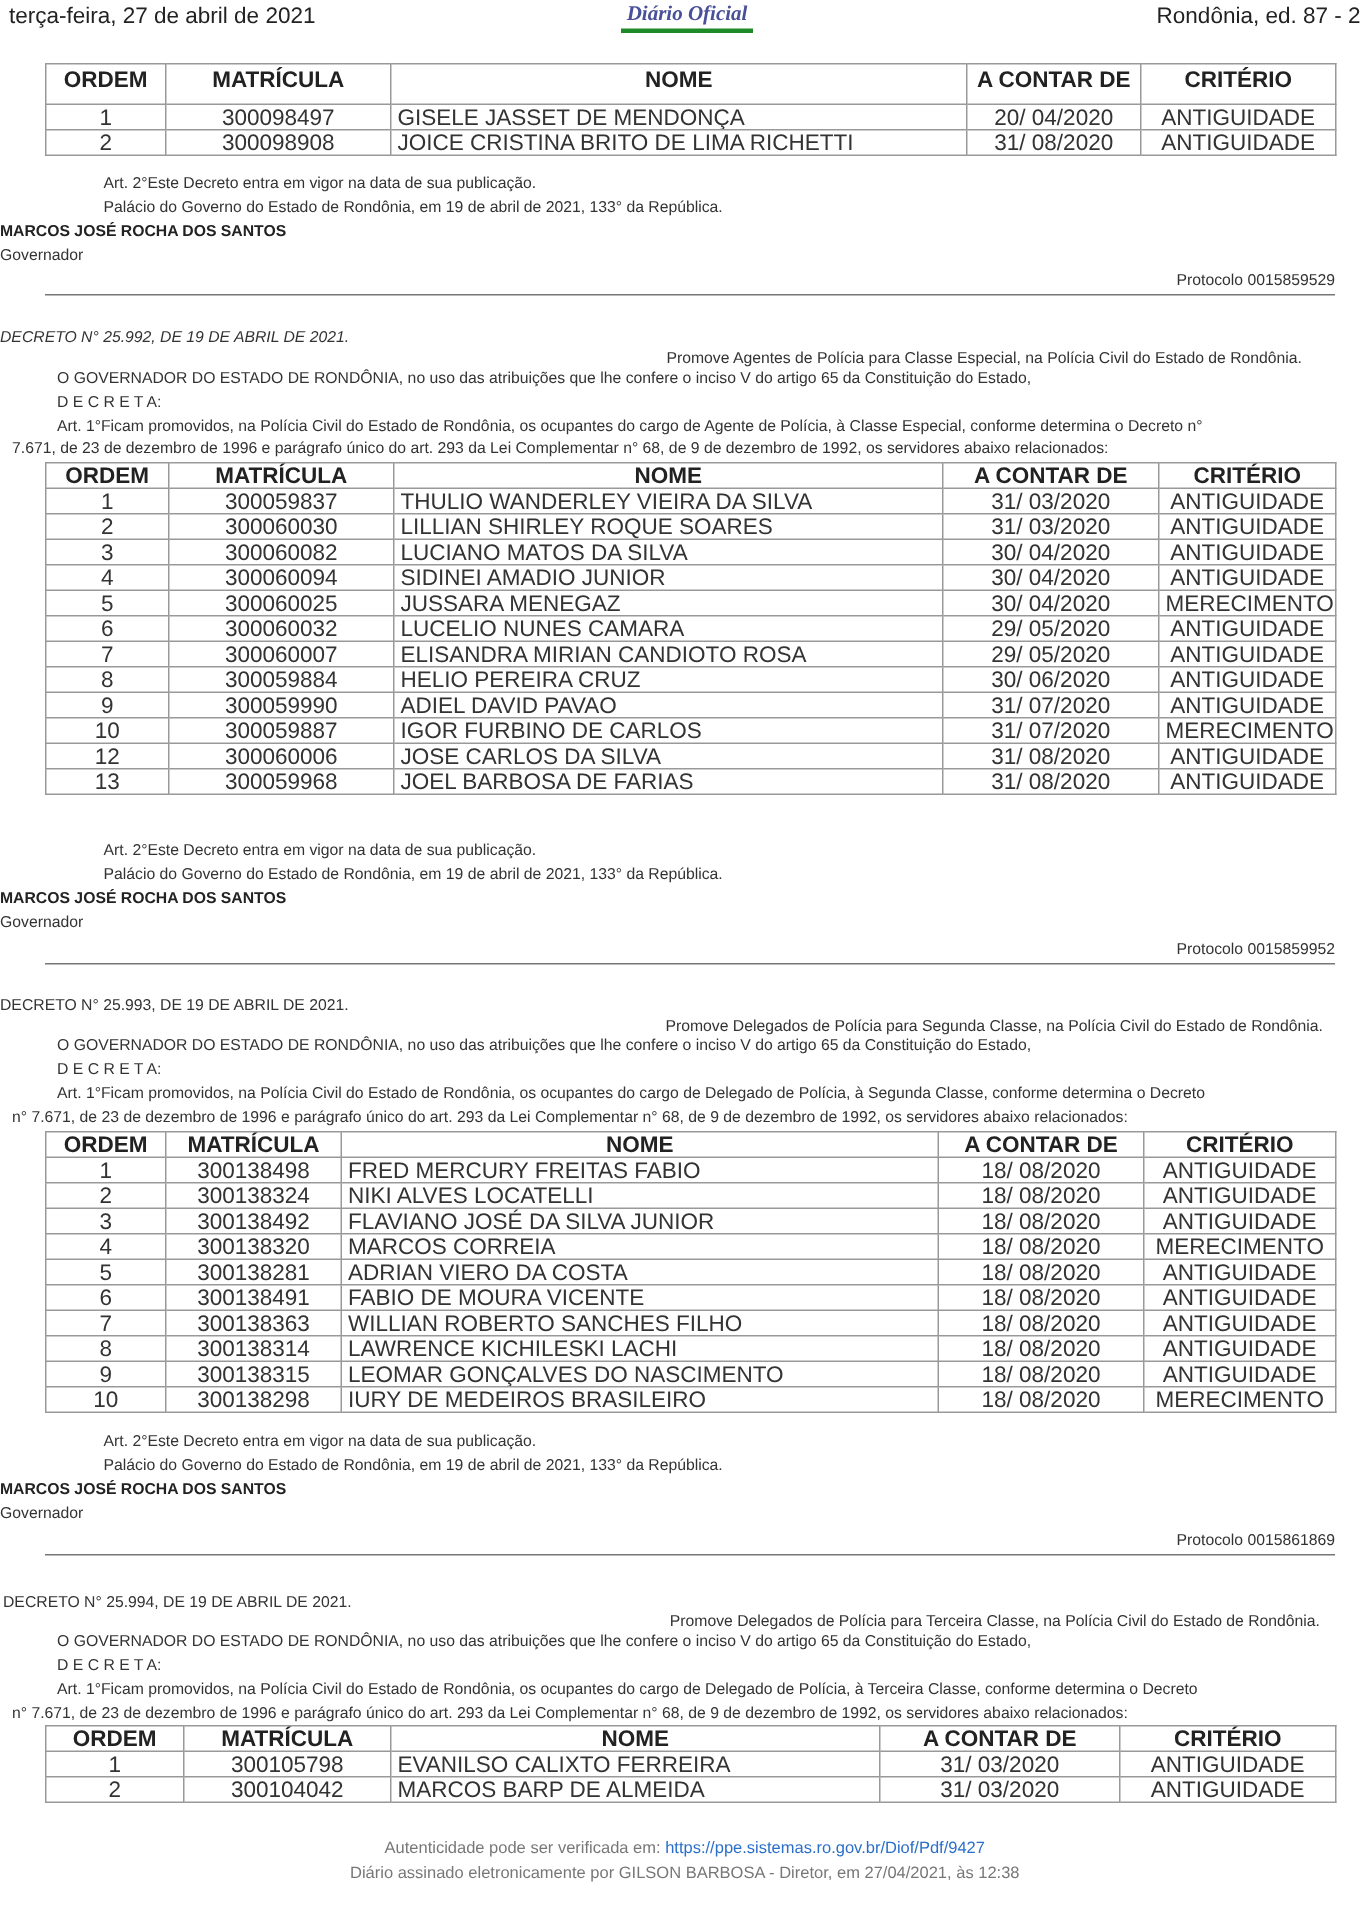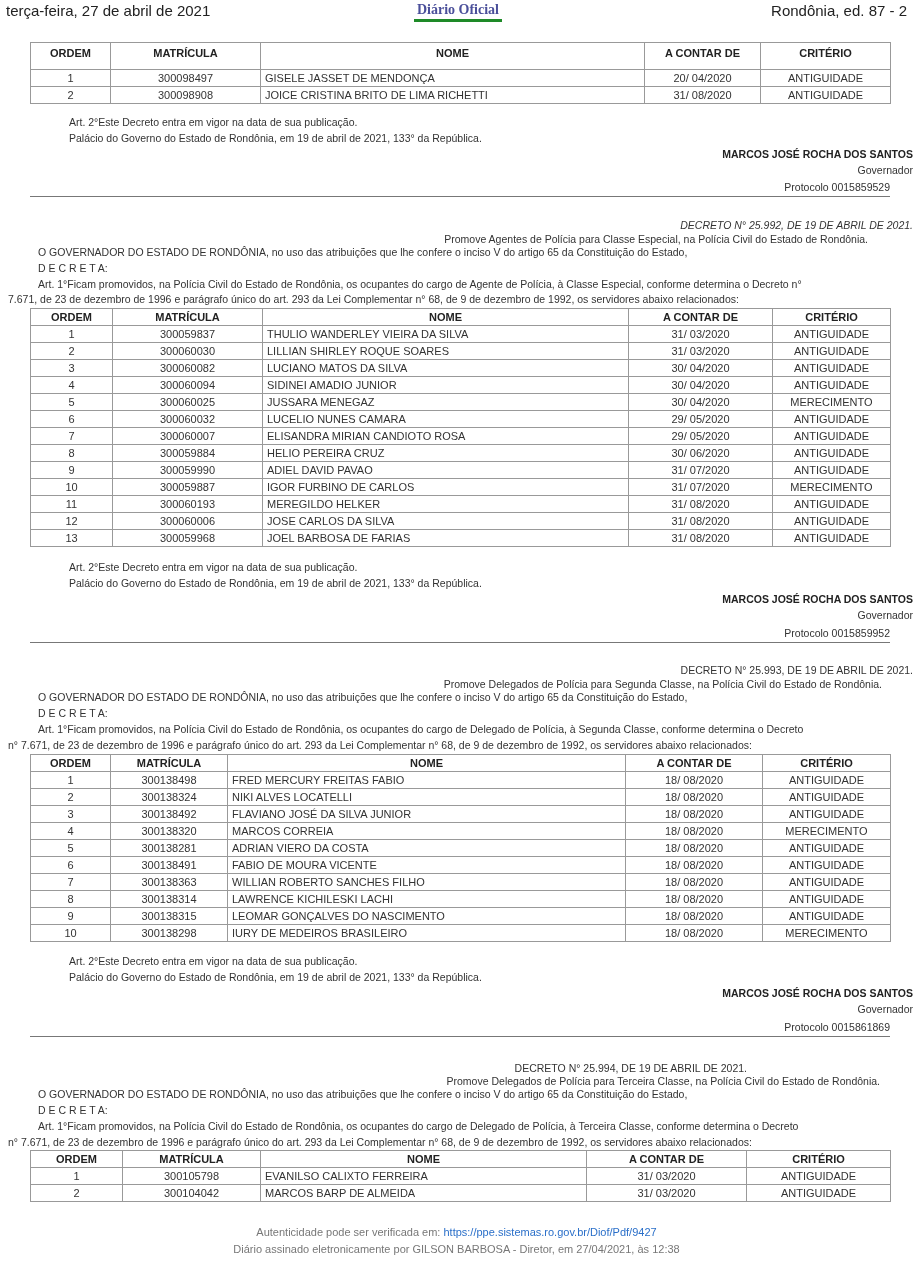--- a/index.html
+++ b/index.html
@@ -3,30 +3,30 @@
   <meta charset="utf-8">
   <style>
     * { box-sizing: border-box; margin: 0; padding: 0; }
     html, body { width: 913px; height: 1280px; background: #ffffff; overflow: hidden; }
     body { font-family: "Liberation Sans", sans-serif; color: #222; position: relative; }
 
     .page-header { position: absolute; left: 0; top: 0; width: 913px; height: 24px; }
     .hdr-left { position: absolute; left: 6px; top: 2px; font-size: 15px; color: #222; }
     .hdr-right { position: absolute; right: 6px; top: 2px; font-size: 15px; color: #222; }
     .hdr-logo { position: absolute; left: 413px; top: 2px; width: 90px; text-align: center; }
-    .hdr-logo .logo-text { font-family: "Liberation Serif", serif; font-weight: bold; font-size: 14px; color: #4a4f9a; display:block; }
+    .hdr-logo .logo-text { font-family: "Liberation Serif", serif; font-style: italic; font-weight: bold; font-size: 14px; color: #4a4f9a; display:block; }
     .hdr-logo .logo-bar { display:block; height: 3px; background: #1e8a28; width: 88px; margin: 1px auto 0; }
 
     .abs { position: absolute; }
     .txt { font-size: 10.5px; color: #333; white-space: nowrap; }
-    .center { text-align: right; }
+    .center { text-align: left; }
     .bold { font-weight: bold; color: #222; }
     .hr { position: absolute; left: 30px; width: 860px; height: 1px; background: #777; }
 
-    table.grid { position: absolute; border-collapse: collapse; font-size: 11px; color: #333; table-layout: fixed; }
+    table.grid { position: absolute; border-collapse: collapse; font-size: 15px; color: #333; table-layout: fixed; }
     table.grid th, table.grid td { border: 1px solid #999; padding: 0 4px; height: 17px; line-height: 15px; white-space: nowrap; overflow: hidden; }
     table.grid { border: 1.5px solid #555; }
     table.grid th { font-weight: bold; text-align: center; color: #222; }
     table.grid td { text-align: center; }
     table.grid td.nome { text-align: left; }
 
     .footer-line { position: absolute; left: 0; width: 913px; text-align: center; font-size: 11px; color: #777; }
     .footer-line .link { color: #2a6fc9; margin-top: 28px; }
   </style>
 </head>
@@ -172,27 +172,20 @@
         <td>ANTIGUIDADE</td>
       </tr>
       <tr>
         <td>10</td>
         <td>300059887</td>
         <td class="nome">IGOR FURBINO DE CARLOS</td>
         <td>31/ 07/2020</td>
         <td>MERECIMENTO</td>
       </tr>
       <tr>
-        <td>11</td>
-        <td>300060193</td>
-        <td class="nome">MEREGILDO HELKER</td>
-        <td>31/ 08/2020</td>
-        <td>ANTIGUIDADE</td>
-      </tr>
-      <tr>
         <td>12</td>
         <td>300060006</td>
         <td class="nome">JOSE CARLOS DA SILVA</td>
         <td>31/ 08/2020</td>
         <td>ANTIGUIDADE</td>
       </tr>
       <tr>
         <td>13</td>
         <td>300059968</td>
         <td class="nome">JOEL BARBOSA DE FARIAS</td>
@@ -307,21 +300,21 @@
     </tbody>
 </table>
 
 <div class="abs txt" style="left:69px; top:955px;">Art. 2°Este Decreto entra em vigor na data de sua publicação.</div>
 <div class="abs txt" style="left:69px; top:971px;">Palácio do Governo do Estado de Rondônia, em 19 de abril de 2021, 133° da República.</div>
 <div class="abs txt bold center" style="left:0; width:913px; top:987px;">MARCOS JOSÉ ROCHA DOS SANTOS</div>
 <div class="abs txt center" style="left:0; width:913px; top:1003px;">Governador</div>
 <div class="abs txt" style="right:23px; top:1021px;">Protocolo 0015861869</div>
 <div class="hr" style="top:1036px;"></div>
 
-<div class="abs txt center" style="left:12px; width:735px; top:1062px;">DECRETO N° 25.994, DE 19 DE ABRIL DE 2021.</div>
+<div class="abs txt center" style="left:2px; width:735px; top:1062px;">DECRETO N° 25.994, DE 19 DE ABRIL DE 2021.</div>
 <div class="abs txt" style="right:33px; top:1075px;">Promove Delegados de Polícia para Terceira Classe, na Polícia Civil do Estado de Rondônia.</div>
 <div class="abs txt" style="left:38px; top:1088px;">O GOVERNADOR DO ESTADO DE RONDÔNIA, no uso das atribuições que lhe confere o inciso V do artigo  65 da Constituição do Estado,</div>
 <div class="abs txt" style="left:38px; top:1104px;">D E C R E T A:</div>
 <div class="abs txt" style="left:38px; top:1120px;">Art. 1°Ficam promovidos, na Polícia Civil do Estado de Rondônia, os ocupantes do cargo de Delegado de Polícia, à Terceira Classe,   conforme determina o Decreto</div>
 <div class="abs txt" style="left:8px; top:1136px;">n° 7.671, de 23 de dezembro de 1996 e parágrafo único do art. 293 da Lei Complementar n° 68, de 9 de dezembro de 1992, os servidores abaixo relacionados:</div>
 
 <table class="grid" style="left:30px; top:1150px; width:860px;">
   <colgroup>
       <col style="width:92px">
       <col style="width:138px">

